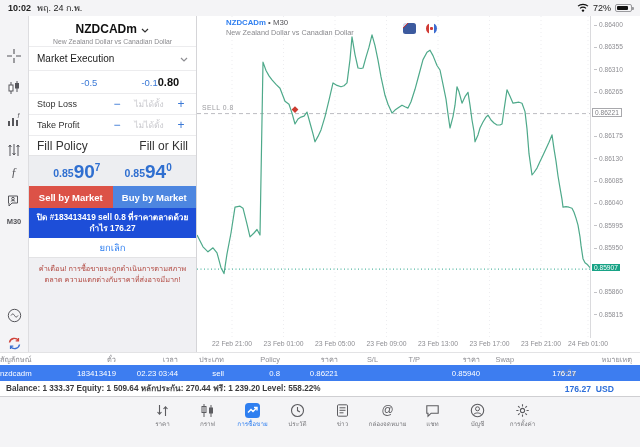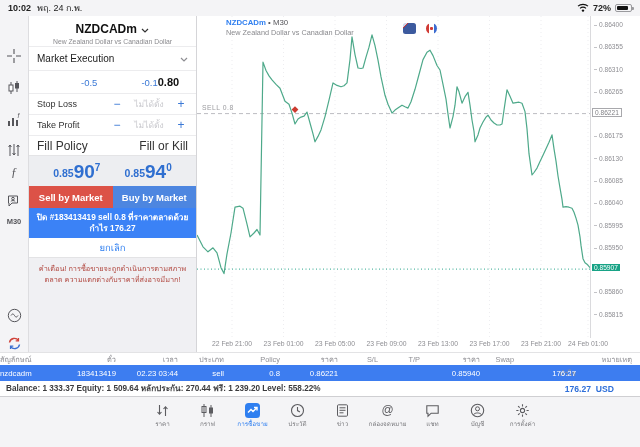--- a/index.html
+++ b/index.html
@@ -4,21 +4,21 @@
 <style>
   * { margin:0; padding:0; box-sizing:border-box; }
   html,body { width:640px; height:447px; overflow:hidden; }
   body { font-family:"Liberation Sans",sans-serif; background:#f4f4f6; position:relative; color:#222; }
 
   
   #status-bar { position:absolute; top:0; left:0; width:640px; height:16px; background:#f4f4f6;
     display:flex; align-items:center; justify-content:space-between; padding:0 8px; font-size:9px; }
   .sb-left { display:flex; gap:6px; align-items:center; }
   .sb-time { font-weight:bold; }
-  .sb-right { display:flex; gap:4px; align-items:center;font-weight:bold; }
+  .sb-right { display:flex; gap:4px; align-items:center; }
   .battery { width:17px; height:8px; border:1px solid #9a9a9e; border-radius:2px; position:relative; }
   .battery::after { content:""; position:absolute; right:-3px; top:2px; width:2px; height:3px; background:#9a9a9e; border-radius:0 1px 1px 0; }
   .battery i { position:absolute; left:1px; top:1px; bottom:1px; width:72%; background:#111; border-radius:1px; }
 
   
   #rail { position:absolute; left:0; top:16px; width:28px; height:336px; background:#f4f4f6; }
   .rail-ic { position:absolute; left:0; width:28px; text-align:center; color:#55555a; }
   .rail-ic svg { vertical-align:middle; }
   .tf-label { font-size:7.5px; font-weight:bold; color:#55555a; }
 
@@ -40,21 +40,21 @@
   .op-fill { height:20px; font-size:12px; color:#333; justify-content:space-between; }
   .op-quote { height:31px; background:#edeef1; display:flex; align-items:center; justify-content:space-evenly; border-top:1px solid #e4e4e6; }
   .price { color:#2f6fd0; font-weight:bold; display:flex; align-items:flex-start; line-height:1; }
   .price .pfx { font-size:10.5px; margin-top:6px; }
   .price .big { font-size:19px; }
   .price .sup { font-size:10px; margin-top:1px; }
   .op-btns { height:22px; display:flex; }
   .btn { flex:1; border:none; color:#fff; font-size:9.5px; font-weight:bold; font-family:inherit; display:flex; align-items:center; justify-content:center; }
   .btn.sell { background:#dc5247; }
   .btn.buy { background:#4d86e0; }
-  .op-banner { height:30px; background:#3b82f6; color:#fff; font-size:8.3px; font-weight:bold;
+  .op-banner { height:30px; background:#1d4ed8; color:#fff; font-size:8.3px; font-weight:bold;
     display:flex; align-items:center; justify-content:center; text-align:center; padding:0 6px; line-height:1.35; }
   .op-cancel { height:20px; background:#fff; color:#2f7ff0; font-size:9.5px; display:flex; align-items:center; justify-content:center; border-bottom:1px solid #e3e3e5; }
   .op-warning { flex:1; background:#f0f0f3; color:#b0443c; font-size:7.3px; text-align:center; padding:6px 9px; line-height:1.45; }
 
   
   #chart-panel { position:absolute; left:197px; top:16px; width:443px; height:336px; background:#fff; }
   #chart-head { position:absolute; left:5px; top:2px; z-index:3; pointer-events:none;margin-left:24px; }
   #chart-head .l1 { font-size:7.8px; }
   #chart-head .sym { color:#2f7ff0; font-weight:bold; }
   #chart-head .tf { color:#55555a; }

